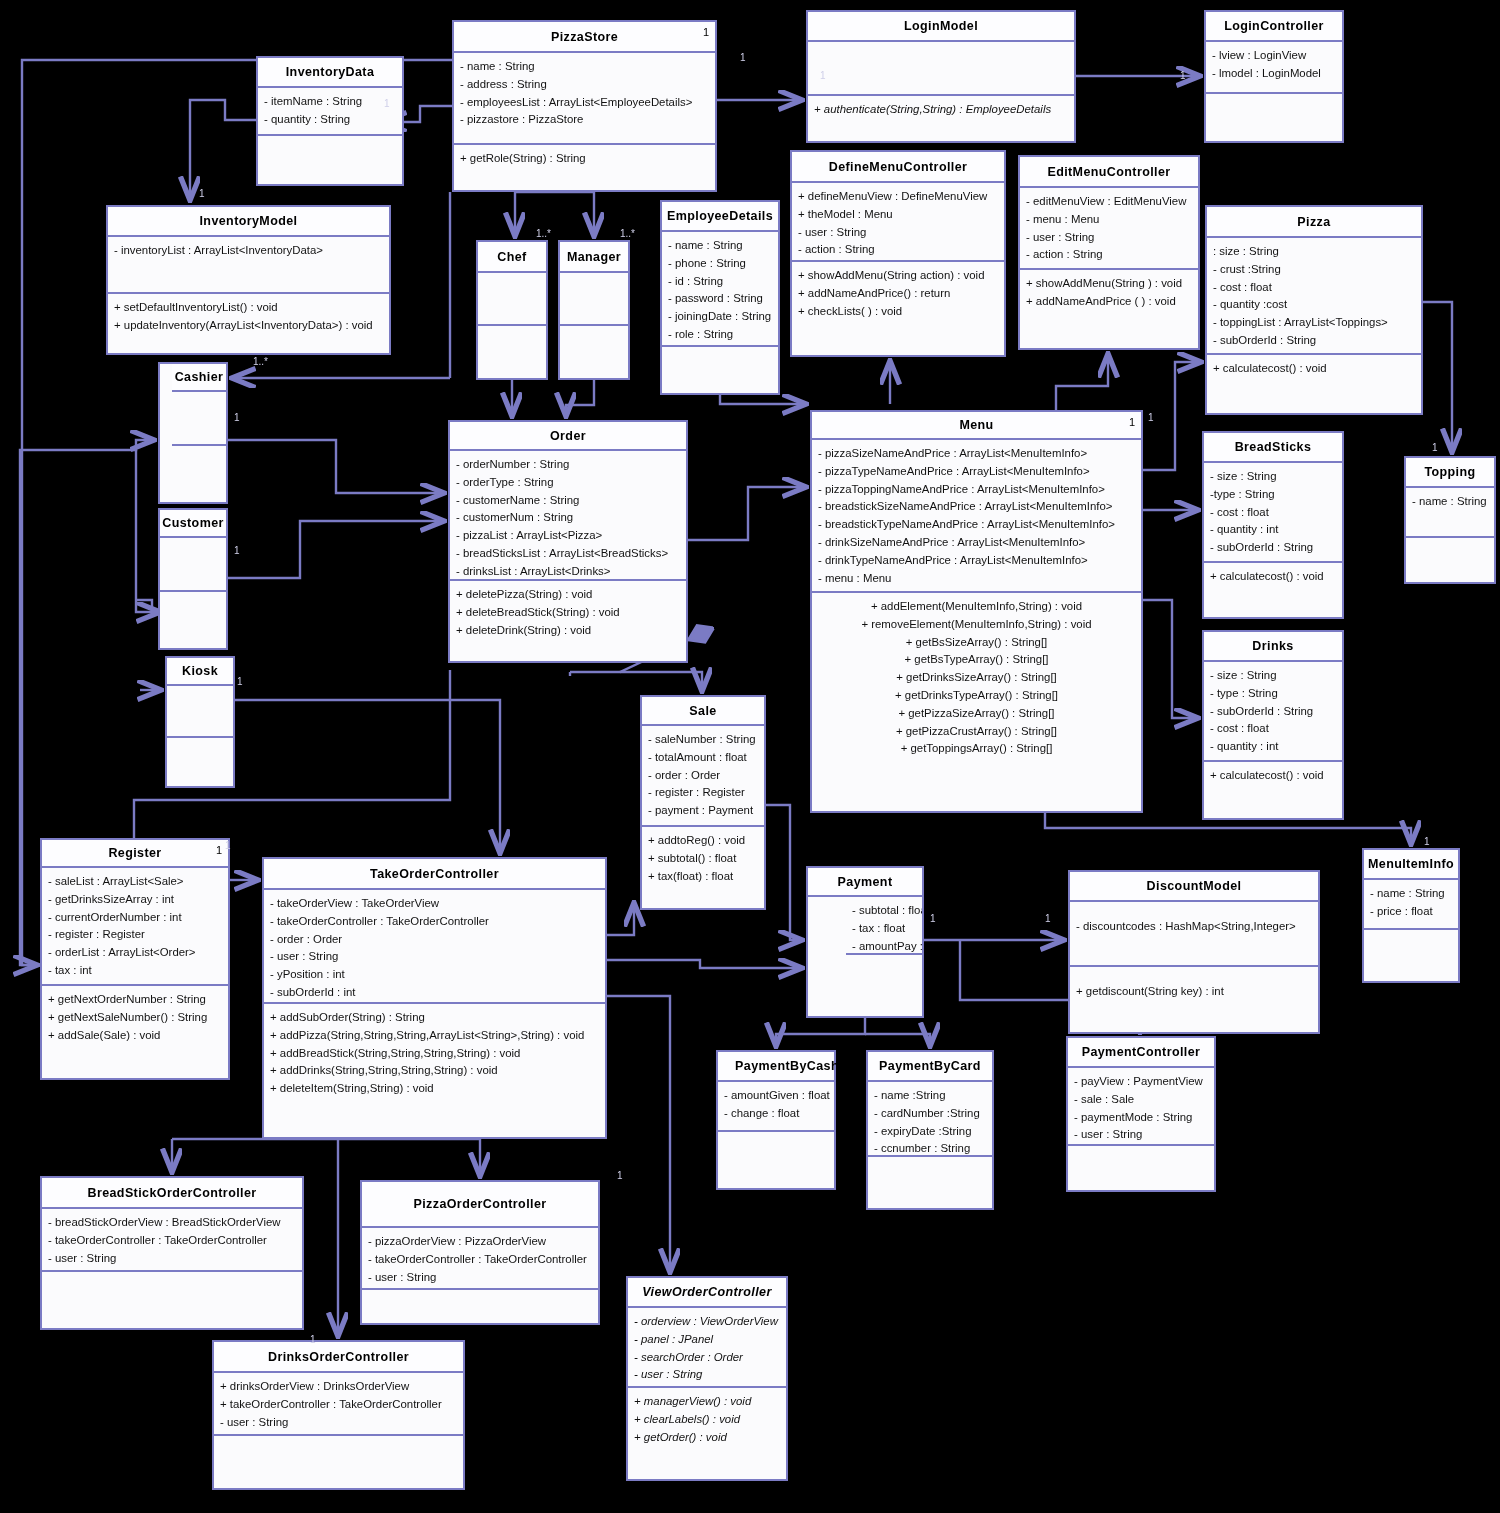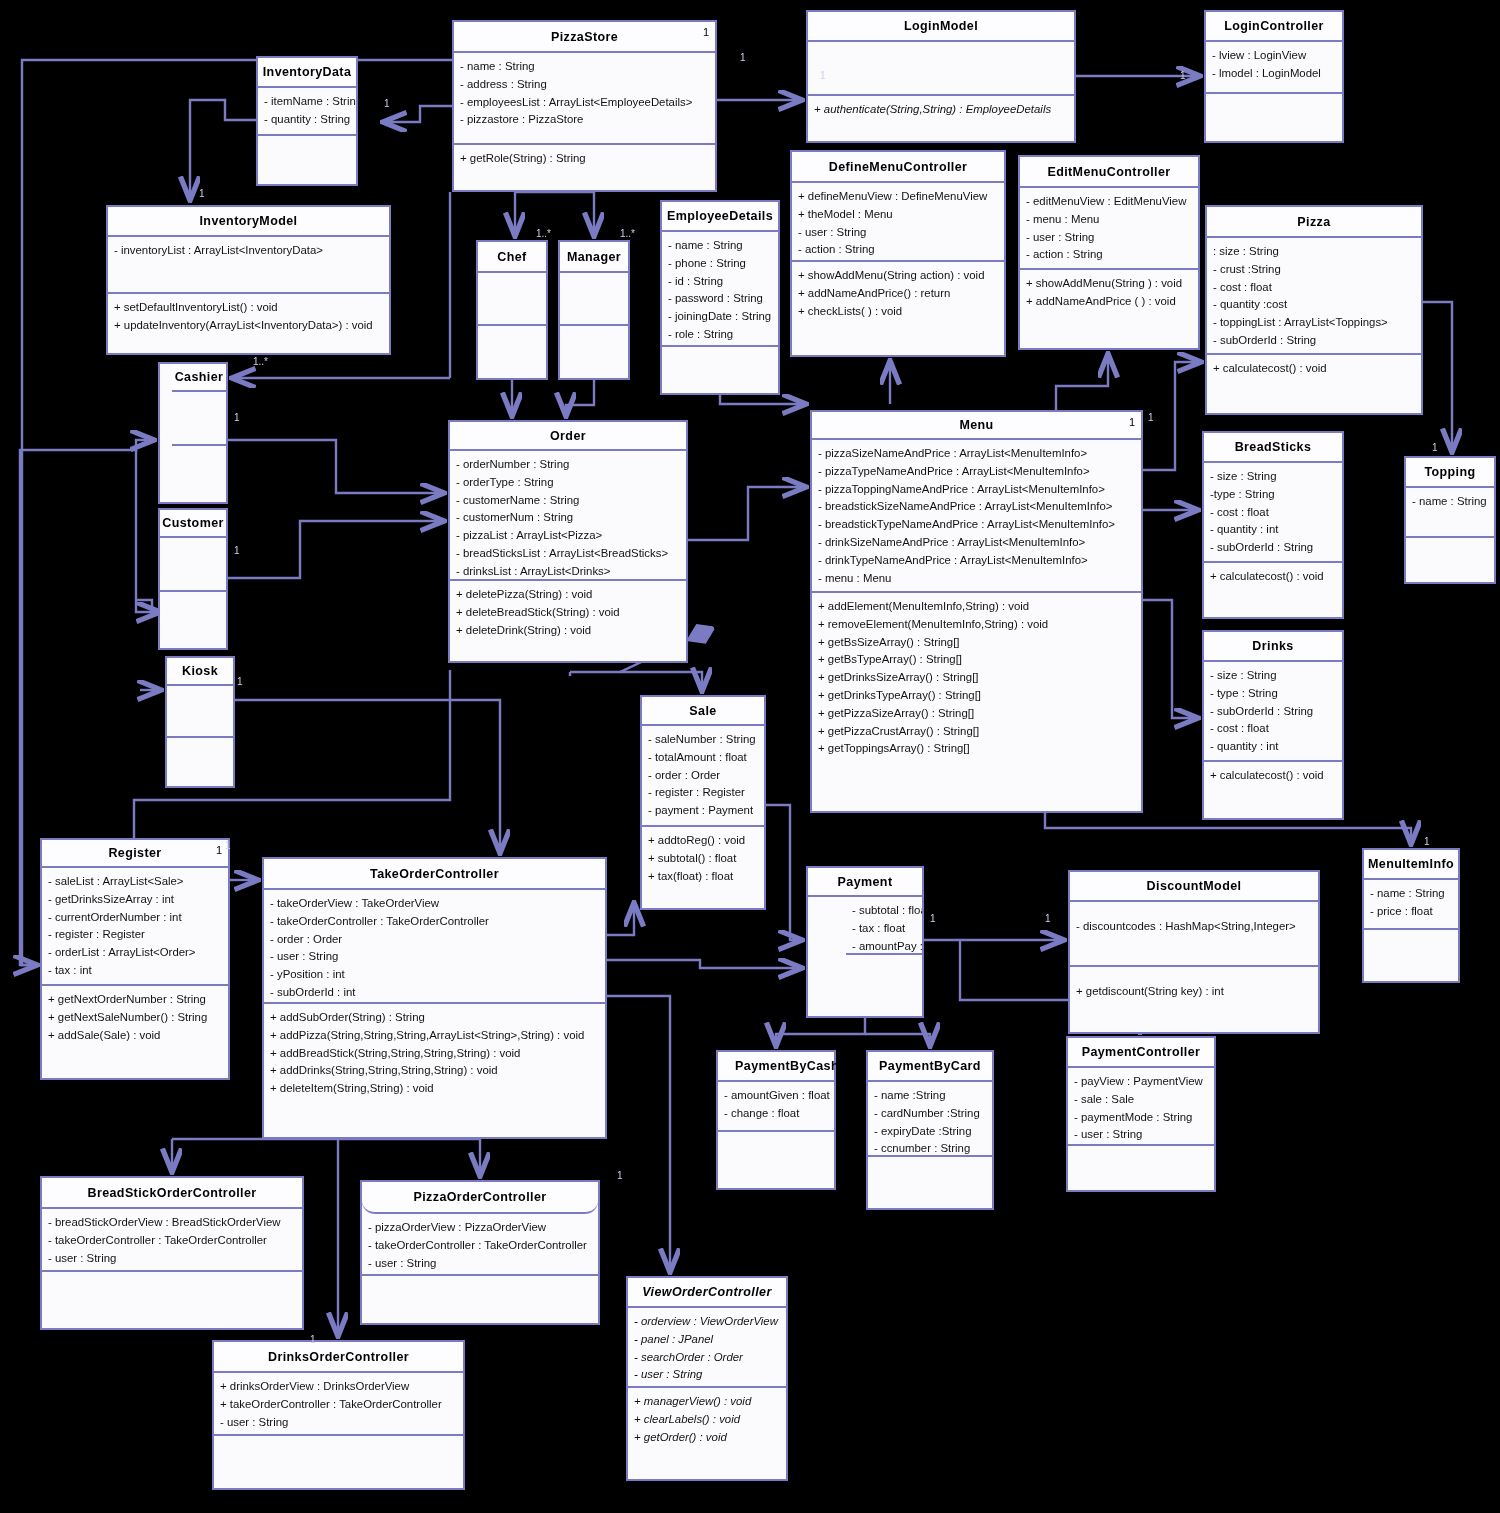--- a/index.html
+++ b/index.html
@@ -114,21 +114,21 @@
       <path d="M480,1139 L480,1174" marker-end="url(#ar)"></path>
       <path d="M338,1139 L338,1334" marker-end="url(#ar)"></path>
 
       <path d="M607,996 L670,996 L670,1270" marker-end="url(#ar)"></path>
 
       <path d="M134,838 L134,800 L450,800 L450,670"></path>
     </g>
   </svg>
 
   <div id="boxes">
-      <div class="cls" style="left: 256px; top: 56px; width: 102px; height: 130px;">
+      <div class="cls" style="left: 256px; top: 56px; width: 148px; height: 130px;">
         <div class="hdr" style="height: 30px; min-height: 30px;">
           <span class="nm">InventoryData</span>
         </div>
         <div class="sec attrs" style="height: 48px; min-height: 48px;">
           <div class="ln">- itemName : String</div>
           <div class="ln">- quantity : String</div>
         </div>
         <div class="sec ops" style="flex: 1 1 auto;"></div>
       </div>
       <div class="cls" style="left: 452px; top: 20px; width: 265px; height: 172px;">
@@ -309,21 +309,21 @@
         <div class="sec attrs" style="height: 153px; min-height: 153px;">
           <div class="ln">- pizzaSizeNameAndPrice : ArrayList&lt;MenuItemInfo&gt;</div>
           <div class="ln">- pizzaTypeNameAndPrice : ArrayList&lt;MenuItemInfo&gt;</div>
           <div class="ln">- pizzaToppingNameAndPrice : ArrayList&lt;MenuItemInfo&gt;</div>
           <div class="ln">- breadstickSizeNameAndPrice : ArrayList&lt;MenuItemInfo&gt;</div>
           <div class="ln">- breadstickTypeNameAndPrice : ArrayList&lt;MenuItemInfo&gt;</div>
           <div class="ln">- drinkSizeNameAndPrice : ArrayList&lt;MenuItemInfo&gt;</div>
           <div class="ln">- drinkTypeNameAndPrice : ArrayList&lt;MenuItemInfo&gt;</div>
           <div class="ln">- menu : Menu</div>
         </div>
-        <div class="sec ops" style="flex: 1 1 auto;">
+        <div class="sec ops" style="flex: 1 1 auto; text-align: center;">
           <div class="ln">+ addElement(MenuItemInfo,String) : void</div>
           <div class="ln">+ removeElement(MenuItemInfo,String) : void</div>
           <div class="ln">+ getBsSizeArray() : String[]</div>
           <div class="ln">+ getBsTypeArray() : String[]</div>
           <div class="ln">+ getDrinksSizeArray() : String[]</div>
           <div class="ln">+ getDrinksTypeArray() : String[]</div>
           <div class="ln">+ getPizzaSizeArray() : String[]</div>
           <div class="ln">+ getPizzaCrustArray() : String[]</div>
           <div class="ln">+ getToppingsArray() : String[]</div>
         </div>
@@ -485,21 +485,21 @@
           <span class="nm">BreadStickOrderController</span>
         </div>
         <div class="sec attrs" style="height: 63px; min-height: 63px;">
           <div class="ln">- breadStickOrderView : BreadStickOrderView</div>
           <div class="ln">- takeOrderController : TakeOrderController</div>
           <div class="ln">- user : String</div>
         </div>
         <div class="sec ops" style="flex: 1 1 auto;"></div>
       </div>
       <div class="cls" style="left: 360px; top: 1180px; width: 240px; height: 145px;">
-        <div class="hdr" style="height: 32px; min-height: 31px; border-radius: 13px;">
+        <div class="hdr" style="height: 46px; min-height: 31px;">
           <span class="nm">PizzaOrderController</span>
         </div>
         <div class="sec attrs" style="height: 62px; min-height: 62px;">
           <div class="ln">- pizzaOrderView : PizzaOrderView</div>
           <div class="ln">- takeOrderController : TakeOrderController</div>
           <div class="ln">- user : String</div>
         </div>
         <div class="sec ops" style="flex: 1 1 auto;"></div>
       </div>
       <div class="cls" style="left: 212px; top: 1340px; width: 253px; height: 150px;">

